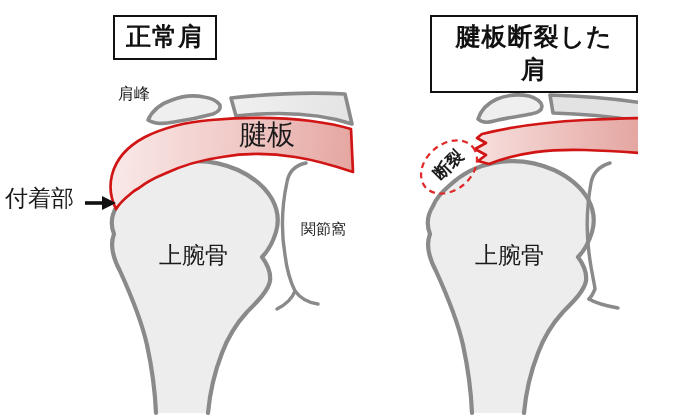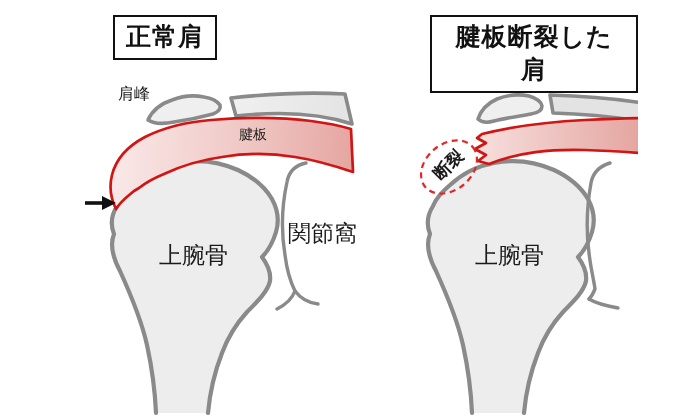--- a/index.html
+++ b/index.html
@@ -8,23 +8,23 @@
   .stage svg{position:absolute;left:0;top:0;}
   .label{position:absolute;white-space:nowrap;color:#1a1a1a;line-height:1.1;}
   .title-box{
     position:absolute;top:15px;border:2.5px solid #111;background:#fff;
     font-size:25px;font-weight:bold;letter-spacing:1px;
     padding:3px 11px 5px 11px;
   }
   .title-left{left:113px;}
   .title-right{left:430px;text-align:center;}
   .lbl-acromion{left:118px;top:85px;font-size:16px;}
-  .lbl-cuff{left:239px;top:127px;font-size:14px;}
+  .lbl-cuff{left:239px;top:120px;font-size:28px;}
   .lbl-attach{left:5px;top:186px;font-size:23px;}
-  .lbl-glenoid{left:288px;top:221px;font-size:23px;text-align:center;}
+  .lbl-glenoid{left:301px;top:221px;font-size:15px;text-align:center;}
   .lbl-humerus-l{left:159px;top:243px;font-size:23px;}
   .lbl-humerus-r{left:475px;top:243px;font-size:23px;}
   .lbl-tear{
     left:417px;top:156px;width:64px;text-align:center;
     font-size:17px;font-weight:bold;
     transform:rotate(-45deg);transform-origin:50% 50%;
   }
 </style>
 </head>
 <body>
@@ -86,18 +86,19 @@
 
       <ellipse cx="449" cy="167" rx="31" ry="23" transform="rotate(-40 449 167)" fill="none" stroke="#e02828" stroke-width="2.2" stroke-dasharray="6 4.5"></ellipse>
     </g>
   </svg>
 
   <div class="title-box title-left">正常肩</div>
   <div class="title-box title-right">腱板断裂した肩</div>
 
   <div class="label lbl-acromion">肩峰</div>
   <div class="label lbl-cuff">腱板</div>
+  <div class="label lbl-attach">付着部</div>
   <div class="label lbl-glenoid">関節窩</div>
   <div class="label lbl-humerus-l">上腕骨</div>
 
   <div class="label lbl-tear">断裂</div>
   <div class="label lbl-humerus-r">上腕骨</div>
 </div>
 
 </body></html>

